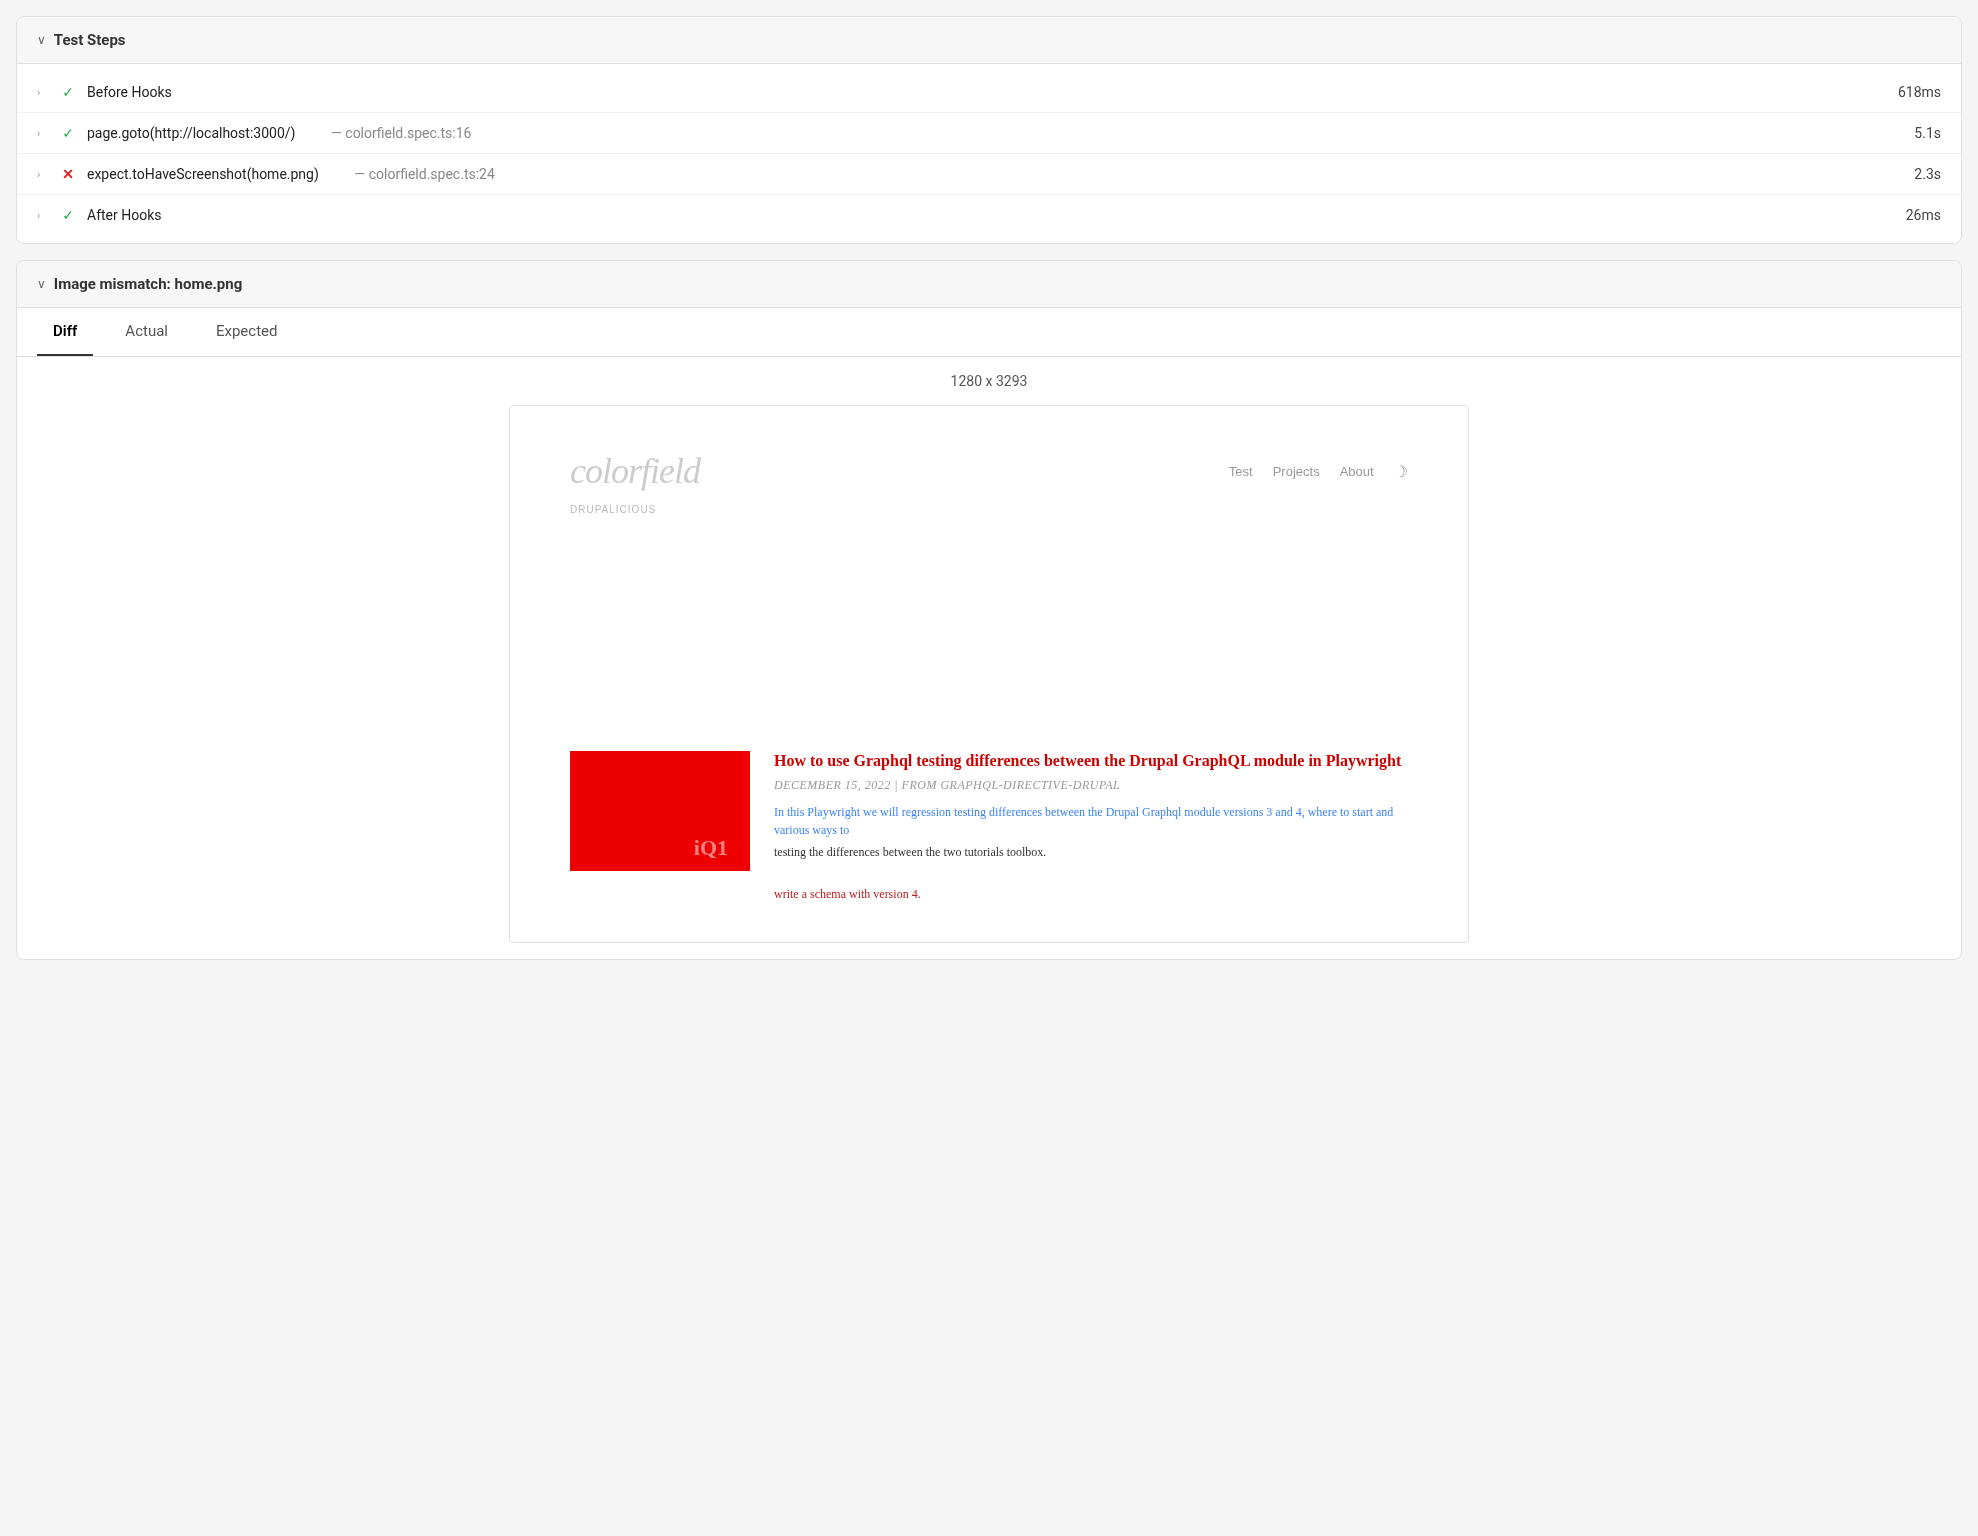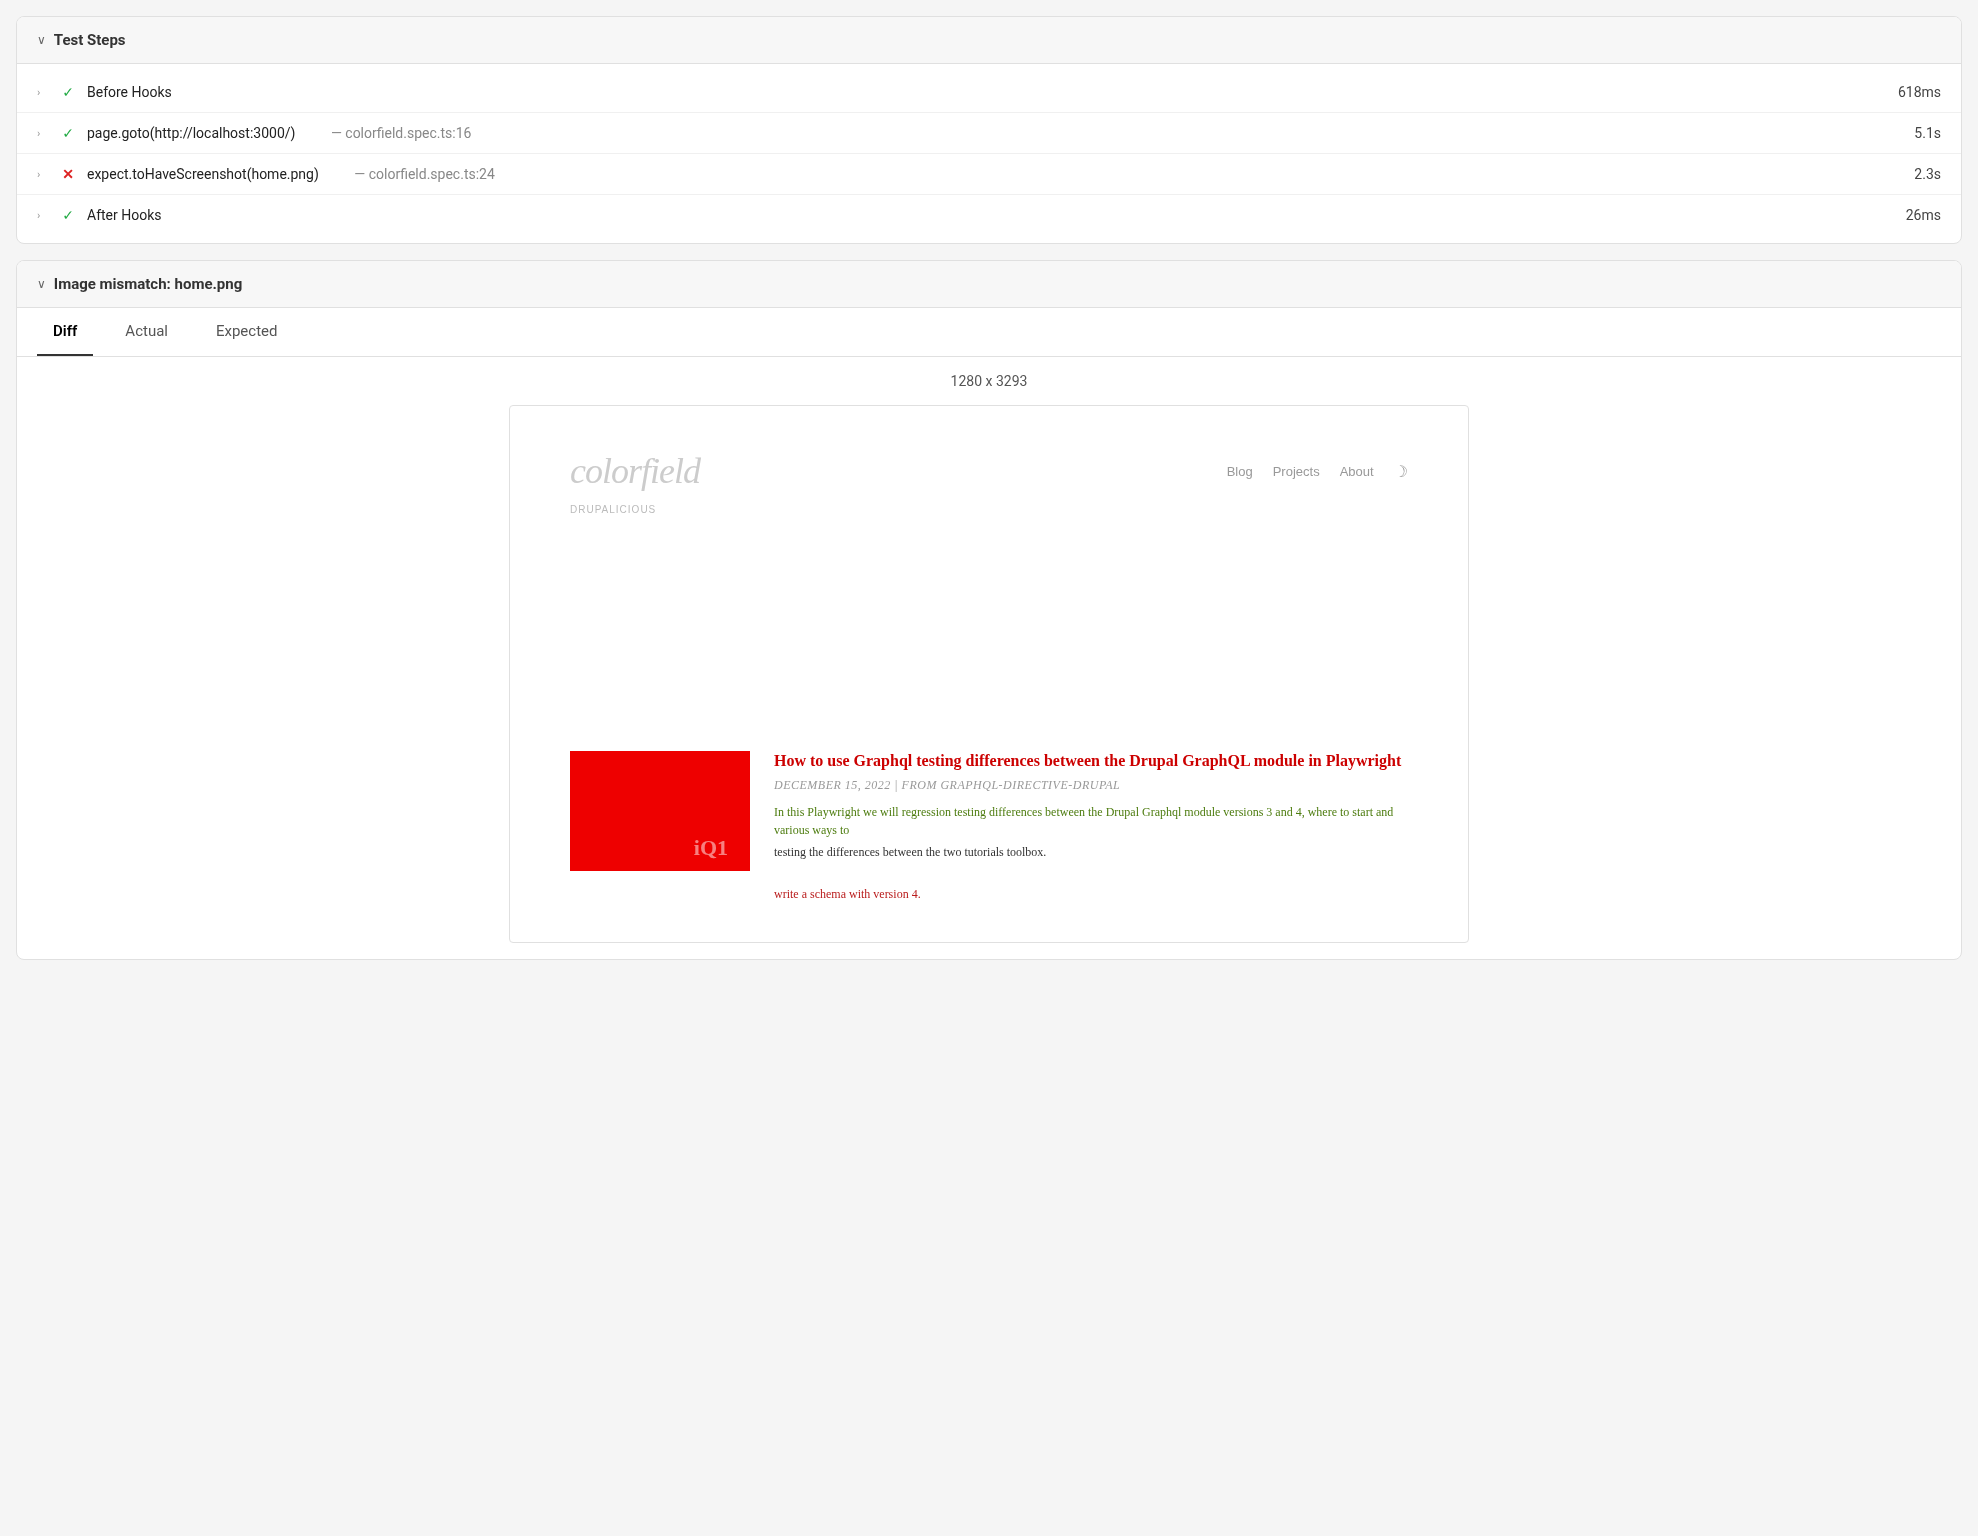--- a/index.html
+++ b/index.html
@@ -202,21 +202,21 @@
       font-size: 12px;
       color: #999;
       margin-bottom: 10px;
       letter-spacing: 0.5px;
       text-transform: uppercase;
       font-style: italic;
     }
     .diff-desc {
       font-size: 12px;
       line-height: 1.5;
-      color: #4d7c0f;
+      color: #3b82f6;
       margin-bottom: 4px;
     }
     .diff-desc-normal {
       font-size: 12px;
       line-height: 1.5;
       color: #333;
     }
     .diff-link {
       font-size: 12px;
       color: #b91c1c;
@@ -284,21 +284,21 @@
 
   <div class="image-section">
     <div class="image-dimensions">1280 x 3293</div>
 
     <div class="diff-container">
       <div class="site-preview">
 
         <div class="site-nav">
           <div class="site-logo">colorfield</div>
           <div class="site-nav-links">
-            <span>Blog</span>
+            <span>Test</span>
             <span>Projects</span>
             <span>About</span>
             <span style="font-size:16px;">☽</span>
           </div>
         </div>
 
         <div class="site-drupalicious">DRUPALICIOUS</div>
 
         <div style="height: 180px;"></div>
 

